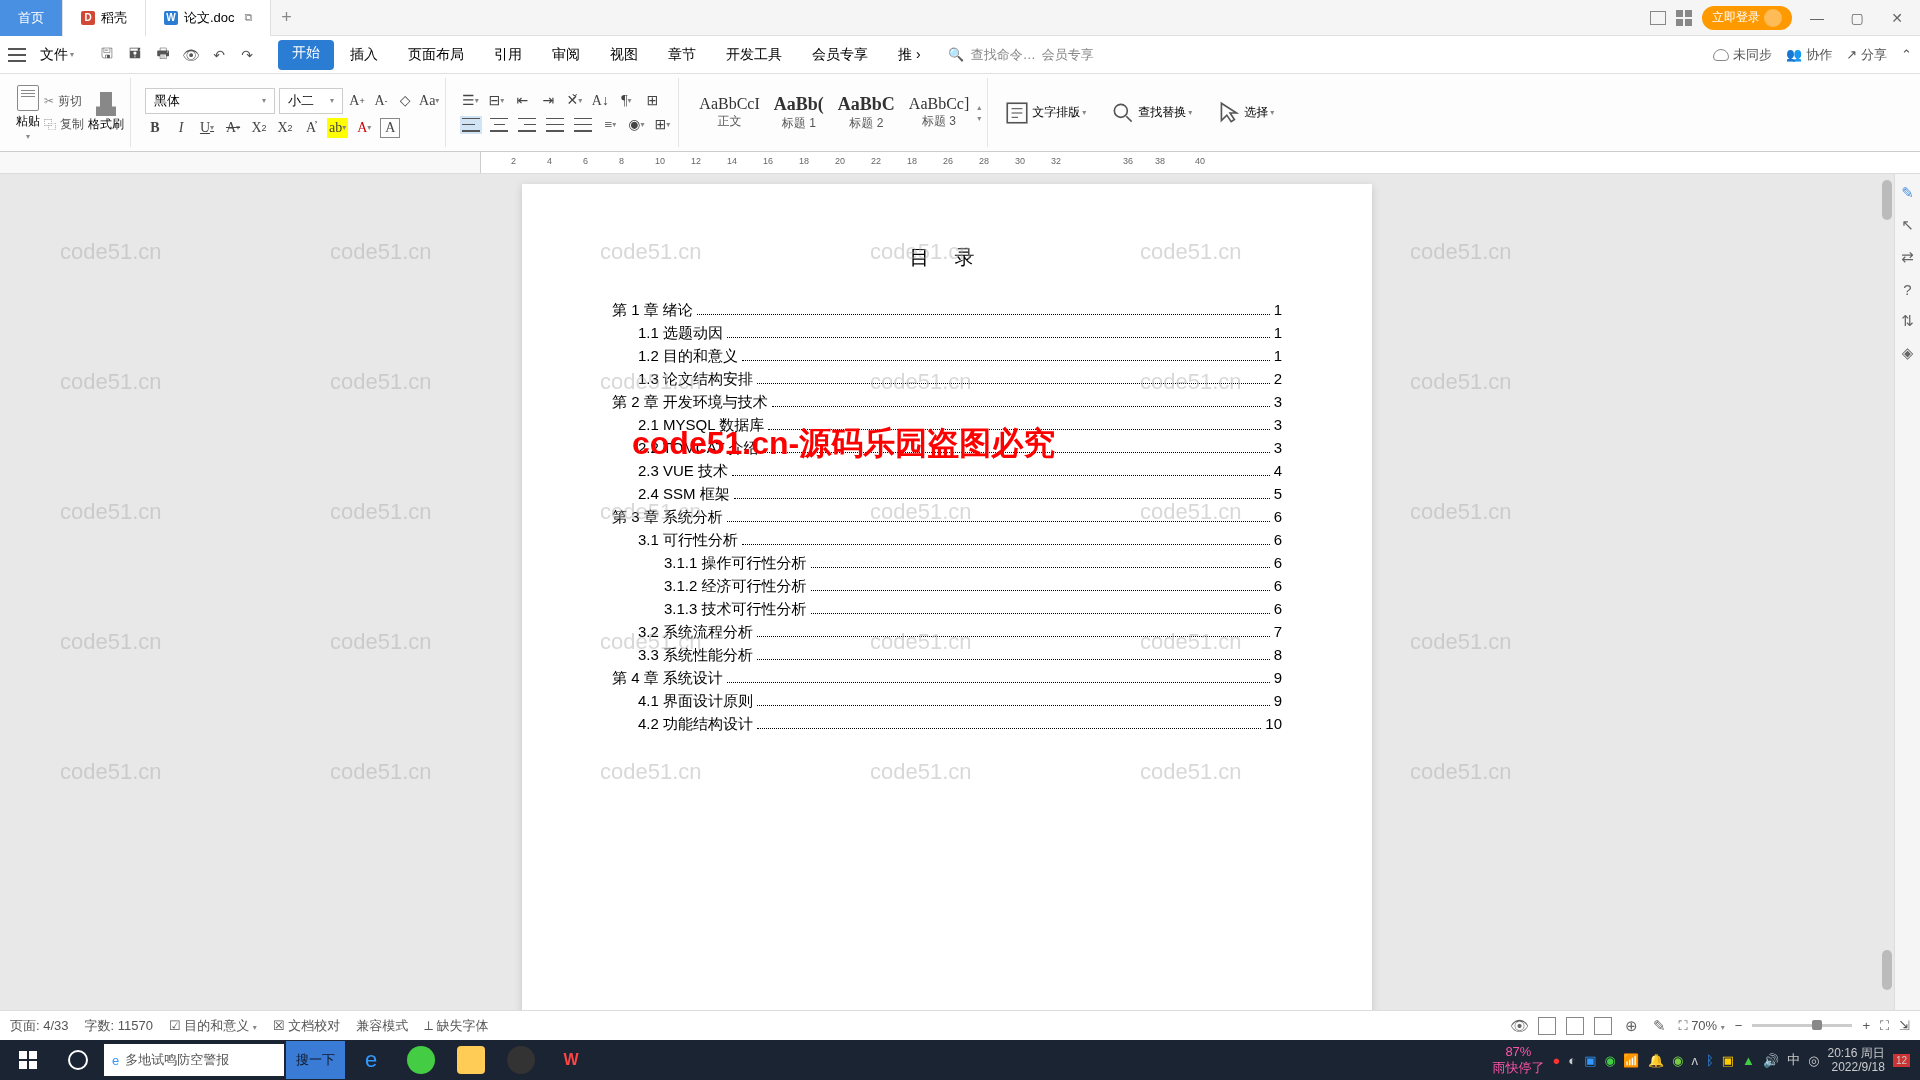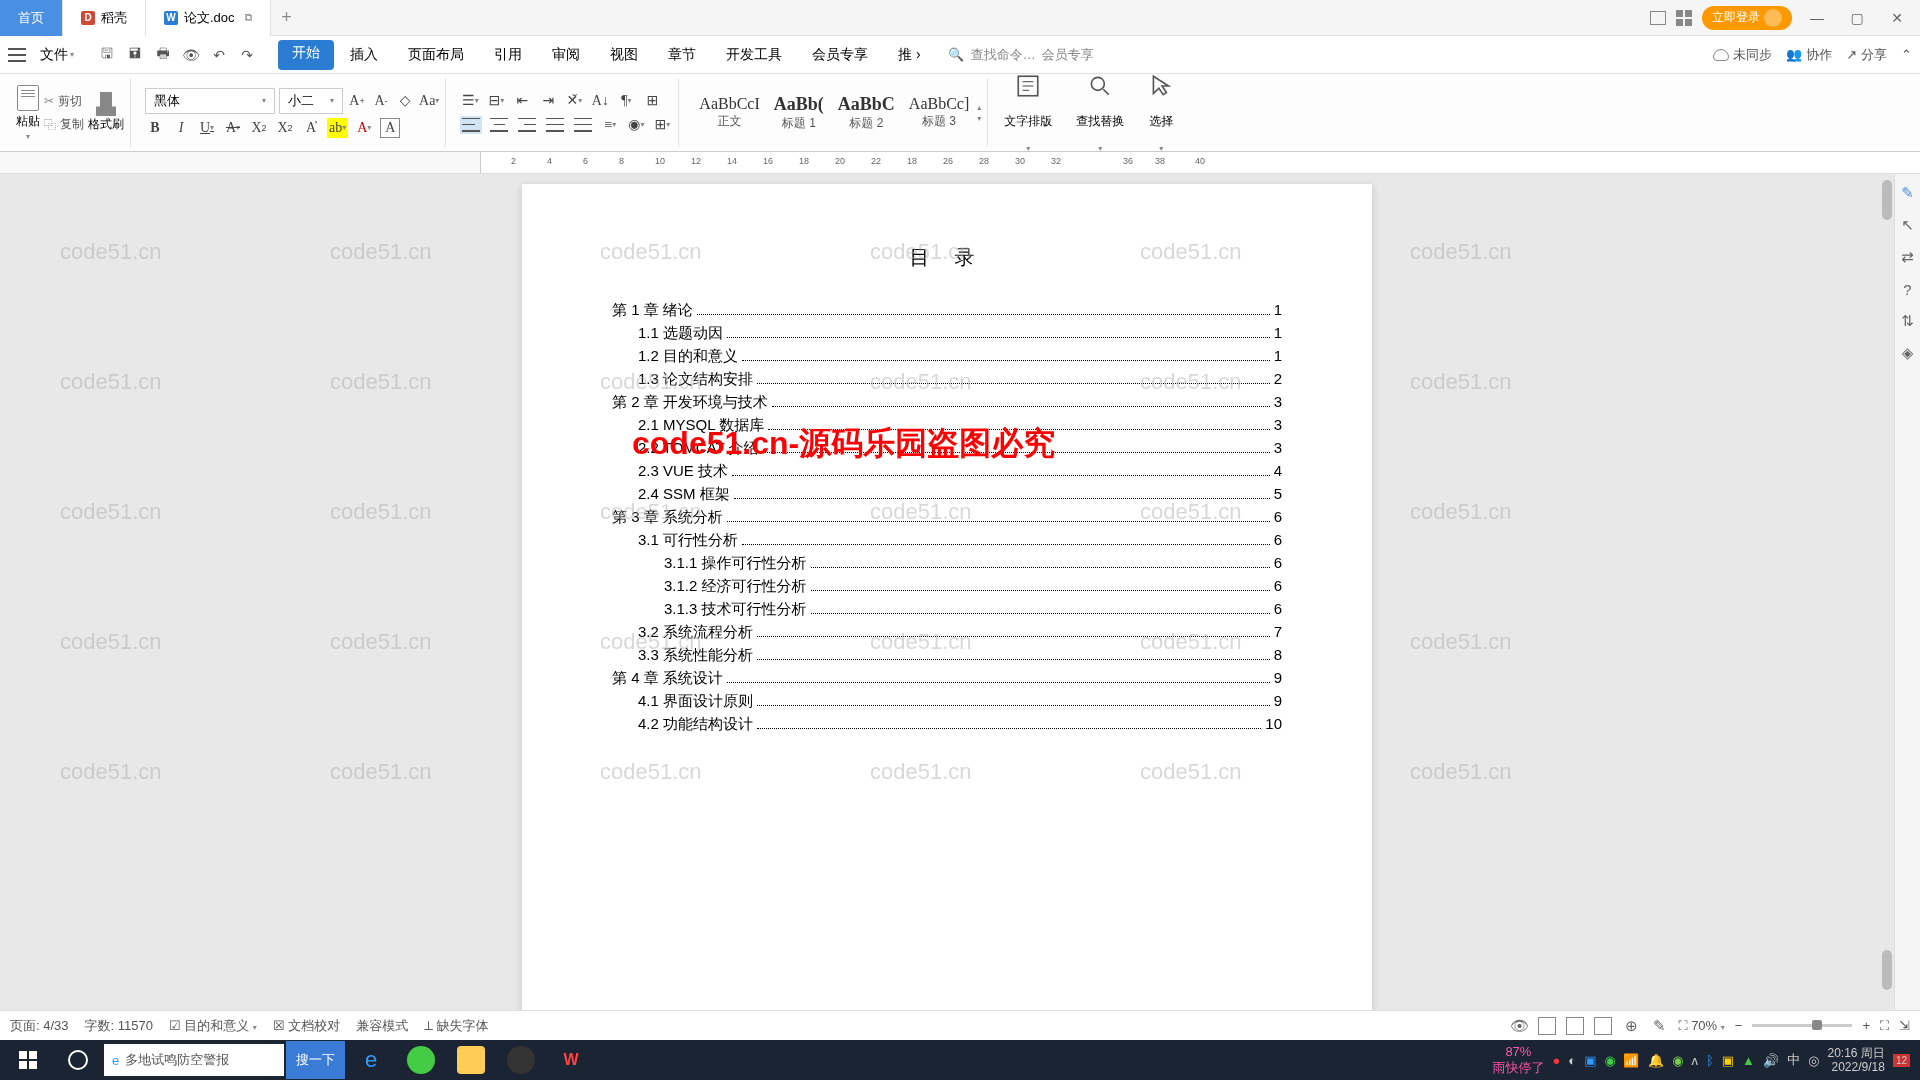--- a/index.html
+++ b/index.html
@@ -57,21 +57,21 @@
 .fmt-btn { min-width: 20px; height: 20px; display: flex; align-items: center; justify-content: center; font-size: 14px; cursor: pointer; color: #444; font-family: "Times New Roman", serif; }
 .fmt-btn sup, .fmt-btn sub { font-size: 9px; }
 .align-btn { width: 22px; height: 18px; display: flex; flex-direction: column; justify-content: space-between; cursor: pointer; padding: 2px; }
 .align-btn span { height: 1.5px; background: #555; }
 .align-btn.active { background: #d0e4f5; }
 .style-gallery { display: flex; gap: 2px; align-items: center; }
 .style-item { text-align: center; padding: 2px 6px; cursor: pointer; }
 .style-preview { font-family: "Times New Roman", serif; font-size: 16px; color: #333; }
 .style-preview.bold { font-weight: bold; font-size: 18px; }
 .style-name { font-size: 12px; color: #555; text-align: center; }
-.big-tool { display: flex; flex-direction: column; align-items: center; gap: 14px; font-size: 12px; cursor: pointer; padding: 0 8px; }
+.big-tool { display: flex; flex-direction: row; align-items: center; gap: 2px; font-size: 12px; cursor: pointer; padding: 0 8px; }
 .big-tool svg { width: 26px; height: 26px; }
 
 
 .ruler { height: 22px; background: #f8f8f8; border-bottom: 1px solid #ddd; position: relative; overflow: hidden; }
 .ruler-inner { position: absolute; left: 480px; right: 0; height: 100%; background: #fff; border-left: 1px solid #ccc; }
 .tick { position: absolute; top: 4px; font-size: 9px; color: #666; }
 
 
 .doc-area { position: absolute; top: 174px; left: 0; right: 26px; bottom: 40px; background: #e8e8e8; overflow: hidden; display: flex; justify-content: center; }
 .page { width: 850px; min-height: 1100px; background: #fff; box-shadow: 0 2px 8px rgba(0,0,0,0.15); margin-top: 10px; padding: 60px 90px; position: relative; }
@@ -102,21 +102,21 @@
 .zoom-slider { width: 100px; height: 3px; background: #ccc; position: relative; }
 .zoom-thumb { position: absolute; left: 60%; top: -4px; width: 10px; height: 10px; background: #888; border-radius: 2px; }
 
 
 .taskbar { position: absolute; bottom: 0; left: 0; right: 0; height: 40px; background: #1a2433; display: flex; align-items: center; padding: 0 4px; gap: 2px; }
 .task-item { height: 40px; min-width: 48px; display: flex; align-items: center; justify-content: center; color: #fff; cursor: pointer; }
 .start { width: 48px; }
 .start-icn { display: grid; grid-template-columns: 1fr 1fr; gap: 2px; width: 18px; height: 18px; }
 .start-icn span { background: #fff; }
 .search-box { background: #fff; height: 32px; width: 180px; display: flex; align-items: center; padding: 0 8px; color: #555; font-size: 13px; gap: 6px; }
-.search-btn { background: #3a7bd5; color: #ffffff; height: 38px; padding: 16px 10px; display: flex; align-items: center; font-size: 13px; cursor: pointer; }
+.search-btn { background: #3a7bd5; color: #0f172a; height: 38px; padding: 16px 10px; display: flex; align-items: center; font-size: 13px; cursor: pointer; }
 .task-icon { width: 28px; height: 28px; border-radius: 4px; display: flex; align-items: center; justify-content: center; font-size: 16px; }
 .tray { margin-left: auto; display: flex; align-items: center; gap: 8px; color: #ccc; font-size: 12px; padding-right: 6px; }
 .tray-icn { cursor: pointer; font-size: 13px; }
 .tray-text { color: #f5a; font-size: 13px; text-align: center; }
 .clock { text-align: right; line-height: 1.2; font-size: 12px; }
 .dropdown-arrow { font-size: 8px; color: #888; }
 </style>
 </head>
 <body>
 

